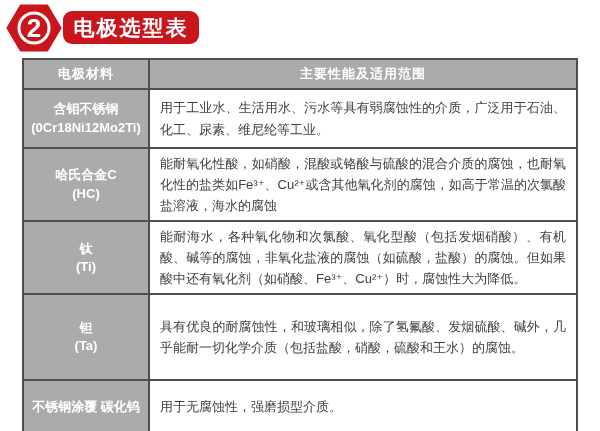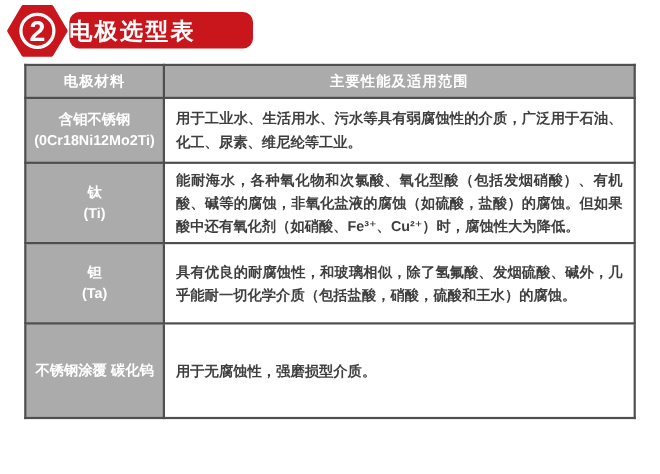--- a/index.html
+++ b/index.html
@@ -7,24 +7,24 @@
     width:600px;height:431px;
     background:#ffffff;
     font-family:"Liberation Sans","DejaVu Sans",sans-serif;
     overflow:hidden;
   }
   
   .header{position:relative;height:58px;}
   .badge{position:absolute;left:6px;top:3px;width:56px;height:50px;}
   .title-pill{
     position:absolute;left:63px;top:11px;
-    width:167px;height:33px;
+    width:136px;height:33px;
     background:var(--red);
     border-radius:9px;
-    display:flex;align-items:center;
+    display:flex;align-items:center;justify-content:center;
   }
   .title-pill span{
     color:#fff;font-weight:bold;font-size:21px;letter-spacing:2px;
   }
   
   table.sel{
     margin-left:22px;
     width:556px;
     border-collapse:collapse;
     table-layout:fixed;
@@ -49,21 +49,21 @@
     font-weight:bold;
     font-size:13px;
     text-align:center;
     vertical-align:middle;
     line-height:1.4;
     padding:2px 2px;
   }
   td.desc{
     background:#ffffff;
     color:#3f3f3f;
-    font-weight:bold;
+    font-weight:normal;
     font-size:13px;
     line-height:1.62;
     padding:4px 10px 4px 10px;
     vertical-align:middle;
     text-align:justify;
   }
   .mat-sub:empty{display:none;}
   
   tbody tr:nth-child(1) td{height:49px;}
   tbody tr:nth-child(2) td{height:41px;}
@@ -101,20 +101,27 @@
   <tbody>
   <tr>
     <td class="mat">
       <div class="mat-name">含钼不锈钢</div>
       <div class="mat-sub">(0Cr18Ni12Mo2Ti)</div>
     </td>
     <td class="desc">用于工业水、生活用水、污水等具有弱腐蚀性的介质，广泛用于石油、化工、尿素、维尼纶等工业。</td>
   </tr>
 
 
+  <tr>
+    <td class="mat">
+      <div class="mat-name">哈氏合金C</div>
+      <div class="mat-sub">(HC)</div>
+    </td>
+    <td class="desc">能耐氧化性酸，如硝酸，混酸或铬酸与硫酸的混合介质的腐蚀，也耐氧化性的盐类如Fe³⁺、Cu²⁺或含其他氧化剂的腐蚀，如高于常温的次氯酸盐溶液，海水的腐蚀</td>
+  </tr>
 
   <tr>
     <td class="mat">
       <div class="mat-name">钛</div>
       <div class="mat-sub">(Ti)</div>
     </td>
     <td class="desc">能耐海水，各种氧化物和次氯酸、氧化型酸（包括发烟硝酸）、有机酸、碱等的腐蚀，非氧化盐液的腐蚀（如硫酸，盐酸）的腐蚀。但如果酸中还有氧化剂（如硝酸、Fe³⁺、Cu²⁺）时，腐蚀性大为降低。</td>
   </tr>
 
   <tr>

